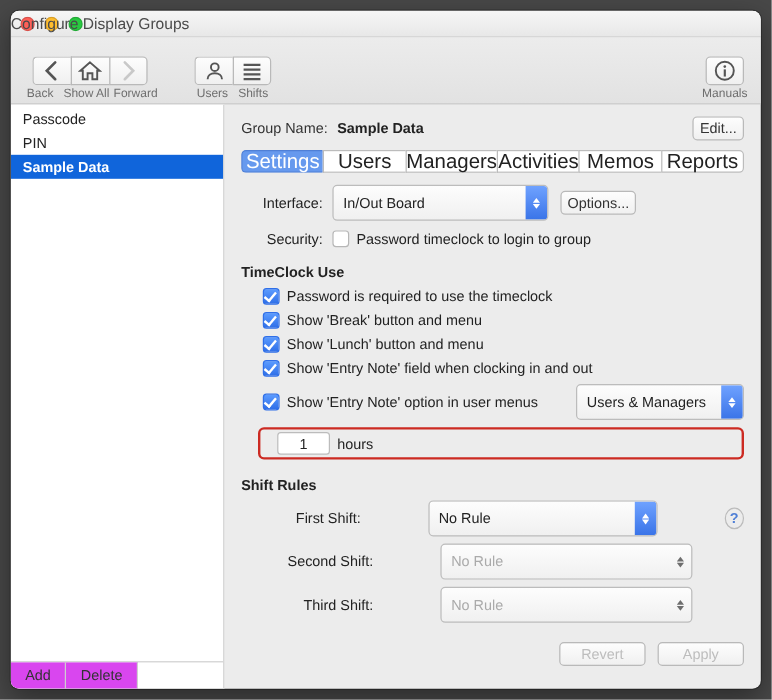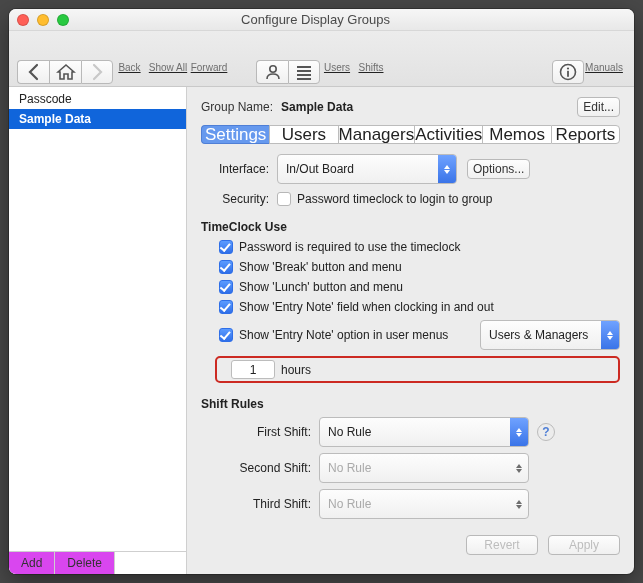--- a/index.html
+++ b/index.html
@@ -20,30 +20,30 @@
     padding: 0 8px; position: relative;
     border-bottom: 1px solid #d7d7d7;
     background: linear-gradient(#f6f6f6,#e8e8e8);
     flex: none;
   }
   .traffic { display: flex; gap: 8px; }
   .dot { width: 12px; height: 12px; border-radius: 50%; border: 0.5px solid rgba(0,0,0,0.15); }
   .dot.red { background: #ff5f57; }
   .dot.yellow { background: #ffbd2e; }
   .dot.green { background: #28c940; }
-  .title { position: absolute; left: 0; right: 12px; text-align: center; font-size: 13px; color: #4a4a4a; pointer-events: none; }
+  .title { position: absolute; left: 0; right: 12px; font-size: 13px; color: #4a4a4a; pointer-events: none; }
 
   .toolbar {
     height: 56px; display: flex; align-items: flex-end;
     padding: 4px 8px 2px 8px; gap: 0;
     border-bottom: 1px solid #c9c9c9;
     background: linear-gradient(#ececec,#e2e2e2);
     flex: none;
   }
-  .tb-group { display: flex; flex-direction: row; margin-right: 2px; text-decoration: underline; }
+  .tb-group { display: flex; flex-direction: column; align-items: center; margin-right: 2px; }
   .seg { display: flex; }
   .seg .btn { border-radius: 0; border-right-width: 0; }
   .seg .btn:first-child { border-top-left-radius: 4px; border-bottom-left-radius: 4px; }
   .seg .btn:last-child { border-top-right-radius: 4px; border-bottom-right-radius: 4px; border-right-width: 1px; }
   .btn {
     height: 24px; min-width: 32px; padding: 0 5px;
     background: linear-gradient(#fdfdfd,#f0f0f0);
     border: 1px solid #b9b9b9; border-radius: 4px;
     display: inline-flex; align-items: center; justify-content: center;
     font-size: 12px; color: #333; cursor: default;
@@ -120,21 +120,21 @@
   .section-h { font-weight: 600; margin: 14px 0 6px 0; }
   .tc-list { padding-left: 18px; }
   .tc-row { display: flex; align-items: center; margin-bottom: 6px; }
   .highlight {
     border: 2px solid #cc2a22; border-radius: 5px; padding: 2px 4px; margin-left: -4px;
   }
   .num-input {
     width: 44px; height: 19px; border: 1px solid #bcbcbc; border-radius: 3px;
     text-align: center; font-size: 12px; background: #fff; display: inline-flex; align-items:center; justify-content:center;
   }
-  .shift-row { display: flex; align-items: center; margin-bottom: 6px; }
+  .shift-row { display: flex; align-items: center; margin-bottom: 6px; gap: 48px; }
   .shift-label { width: 110px; text-align: right; margin-right: 8px; }
   .help {
     width: 18px; height: 18px; border-radius: 50%; border: 1px solid #bbb;
     display: inline-flex; align-items: center; justify-content: center; color: #4f7fd6;
     font-weight: bold; margin-left: 8px; font-size: 12px;
   }
   .footer-btns { display: flex; justify-content: flex-end; gap: 10px; margin-top: 16px; }
   .footer-btns .btn { min-width: 72px; }
   .btn.dim { color: #bdbdbd; }
 </style>
@@ -213,20 +213,21 @@
       <div class="tb-label">
           <span style="width:40px">Manuals</span>
         </div>
     </div>
   </div>
 
   <div class="body">
     <div class="sidebar">
       <div class="sb-list">
         <div class="sb-item">Passcode</div>
+        <div class="sb-item">PIN</div>
         <div class="sb-item selected">Sample Data</div>
       </div>
       <div class="sb-footer">
         <div class="btn">Add</div>
         <div class="btn">Delete</div>
       </div>
     </div>
 
     <div class="content">
       <div class="row">

